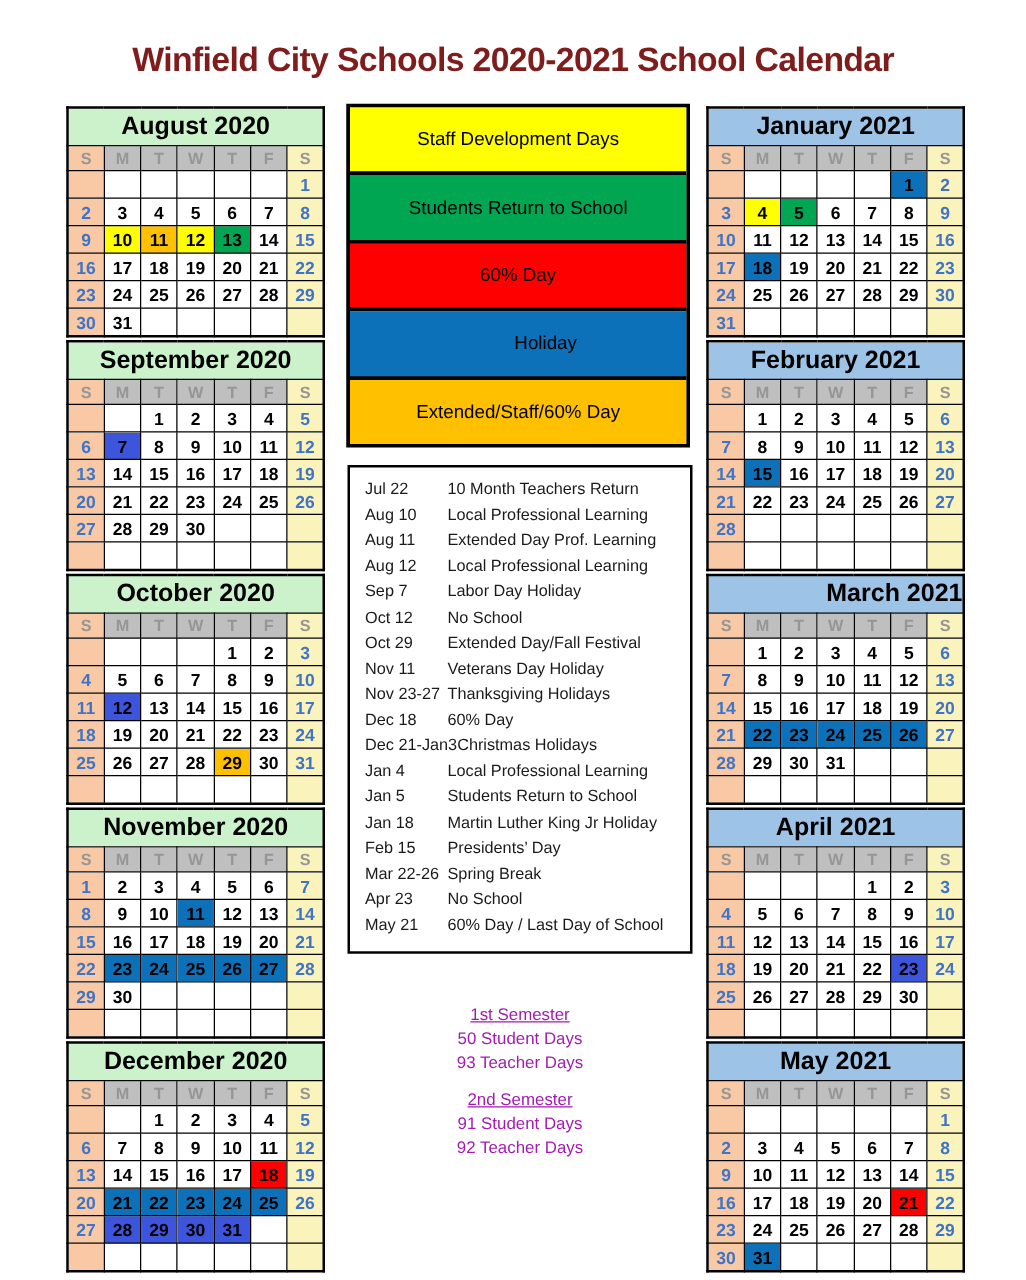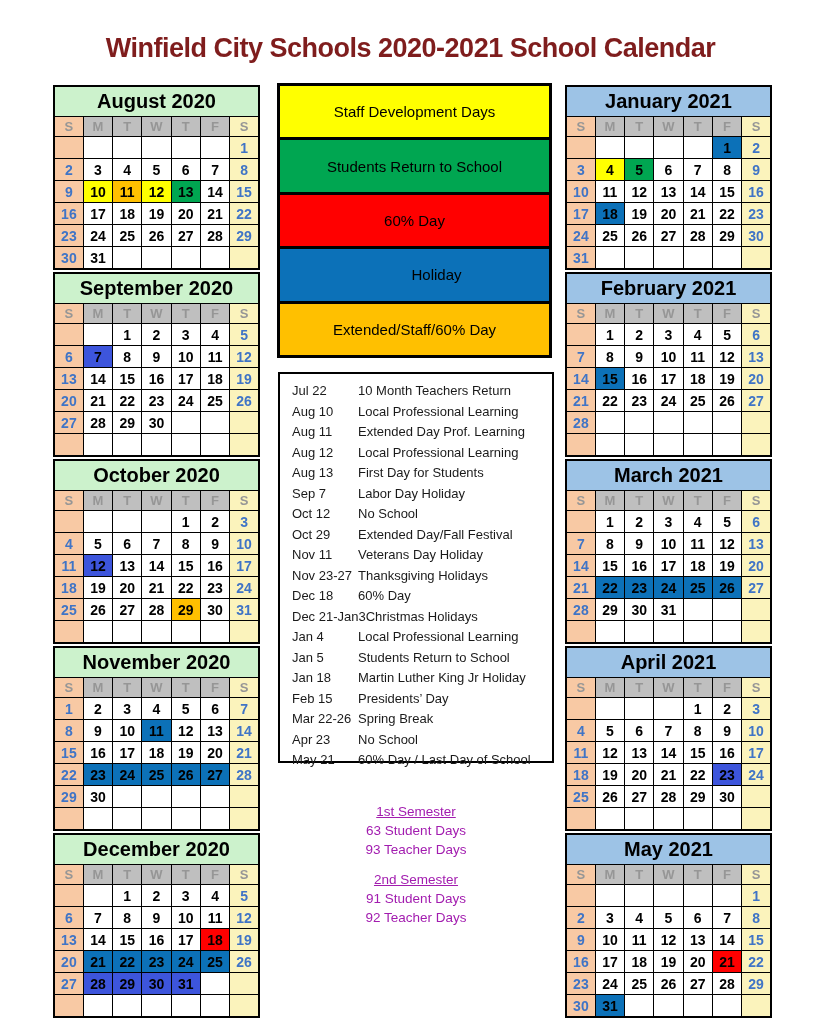--- a/index.html
+++ b/index.html
@@ -413,24 +413,20 @@
       </div>
       <div class="kd-row">
         <span class="kd-date">Aug 11</span>
         <span class="kd-event">Extended Day Prof. Learning</span>
       </div>
       <div class="kd-row">
         <span class="kd-date">Aug 12</span>
         <span class="kd-event">Local Professional Learning</span>
       </div>
       <div class="kd-row">
-        <span class="kd-date">Aug 13</span>
-        <span class="kd-event">First Day for Students</span>
-      </div>
-      <div class="kd-row">
         <span class="kd-date">Sep 7</span>
         <span class="kd-event">Labor Day Holiday</span>
       </div>
       <div class="kd-row">
         <span class="kd-date">Oct 12</span>
         <span class="kd-event">No School</span>
       </div>
       <div class="kd-row">
         <span class="kd-date">Oct 29</span>
         <span class="kd-event">Extended Day/Fall Festival</span>
@@ -476,21 +472,21 @@
         <span class="kd-event">No School</span>
       </div>
       <div class="kd-row">
         <span class="kd-date">May 21</span>
         <span class="kd-event">60% Day / Last Day of School</span>
       </div>
     </div>
   <div class="semesters" id="semesters">
       <div class="sem-block">
         <div class="sem-title">1st Semester</div>
-        <div class="sem-line">63 Student Days</div>
+        <div class="sem-line">50 Student Days</div>
         <div class="sem-line">93 Teacher Days</div>
       </div>
       <div class="sem-block">
         <div class="sem-title">2nd Semester</div>
         <div class="sem-line">91 Student Days</div>
         <div class="sem-line">92 Teacher Days</div>
       </div>
     </div>
   <div class="col col-right" id="col-right">
       <table class="month">
@@ -629,21 +625,21 @@
             <td class="day"></td>
             <td class="day"></td>
             <td class="day"></td>
             <td class="day sat"></td>
           </tr>
         </tbody>
       </table>
       <table class="month">
         <tbody>
           <tr>
-            <th colspan="7" class="mtitle" style="background: rgb(157, 195, 230);">March 2021</th>
+            <th colspan="7" class="mtitle" style="background: rgb(157, 195, 230); text-align: right;">March 2021</th>
           </tr>
           <tr>
             <th class="dh sun">S</th>
             <th class="dh">M</th>
             <th class="dh">T</th>
             <th class="dh">W</th>
             <th class="dh">T</th>
             <th class="dh">F</th>
             <th class="dh sat">S</th>
           </tr>

